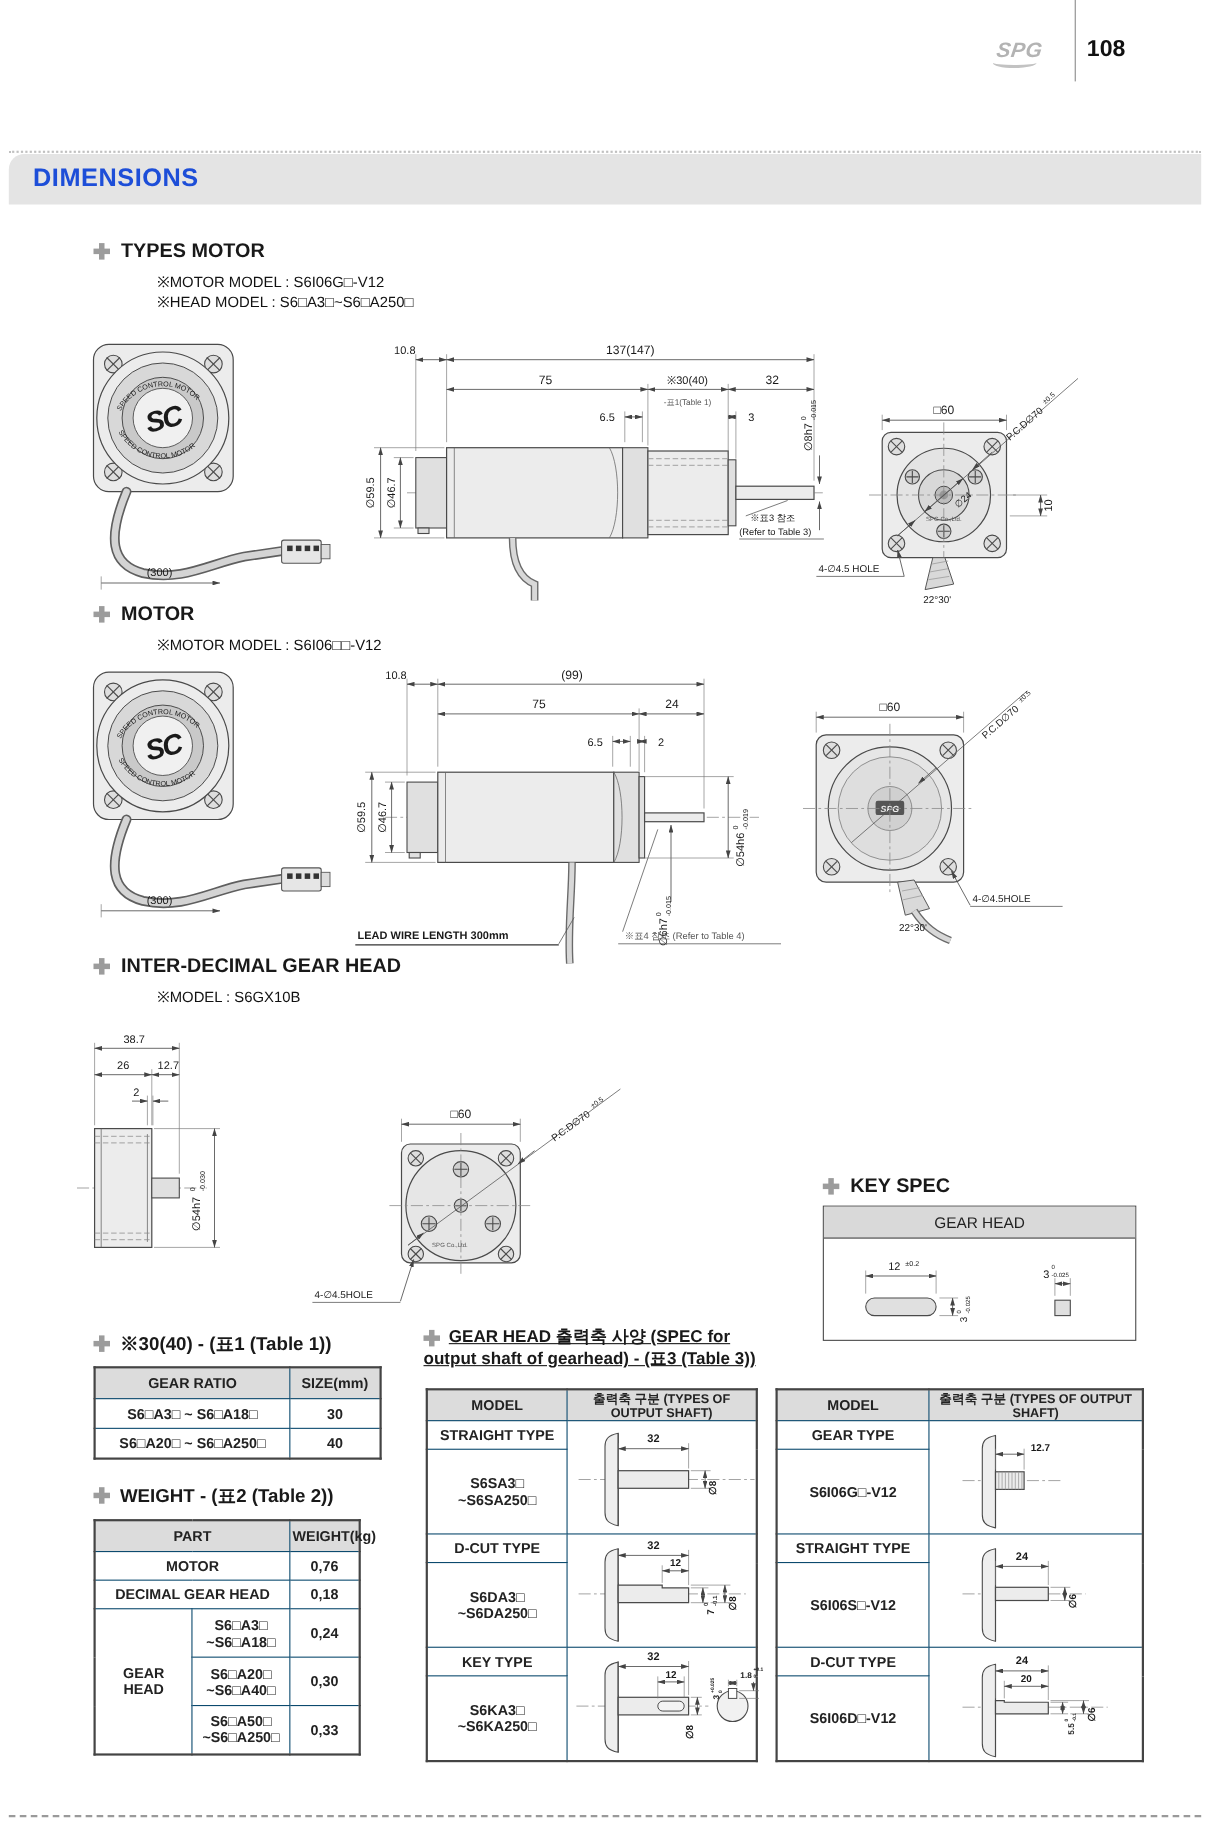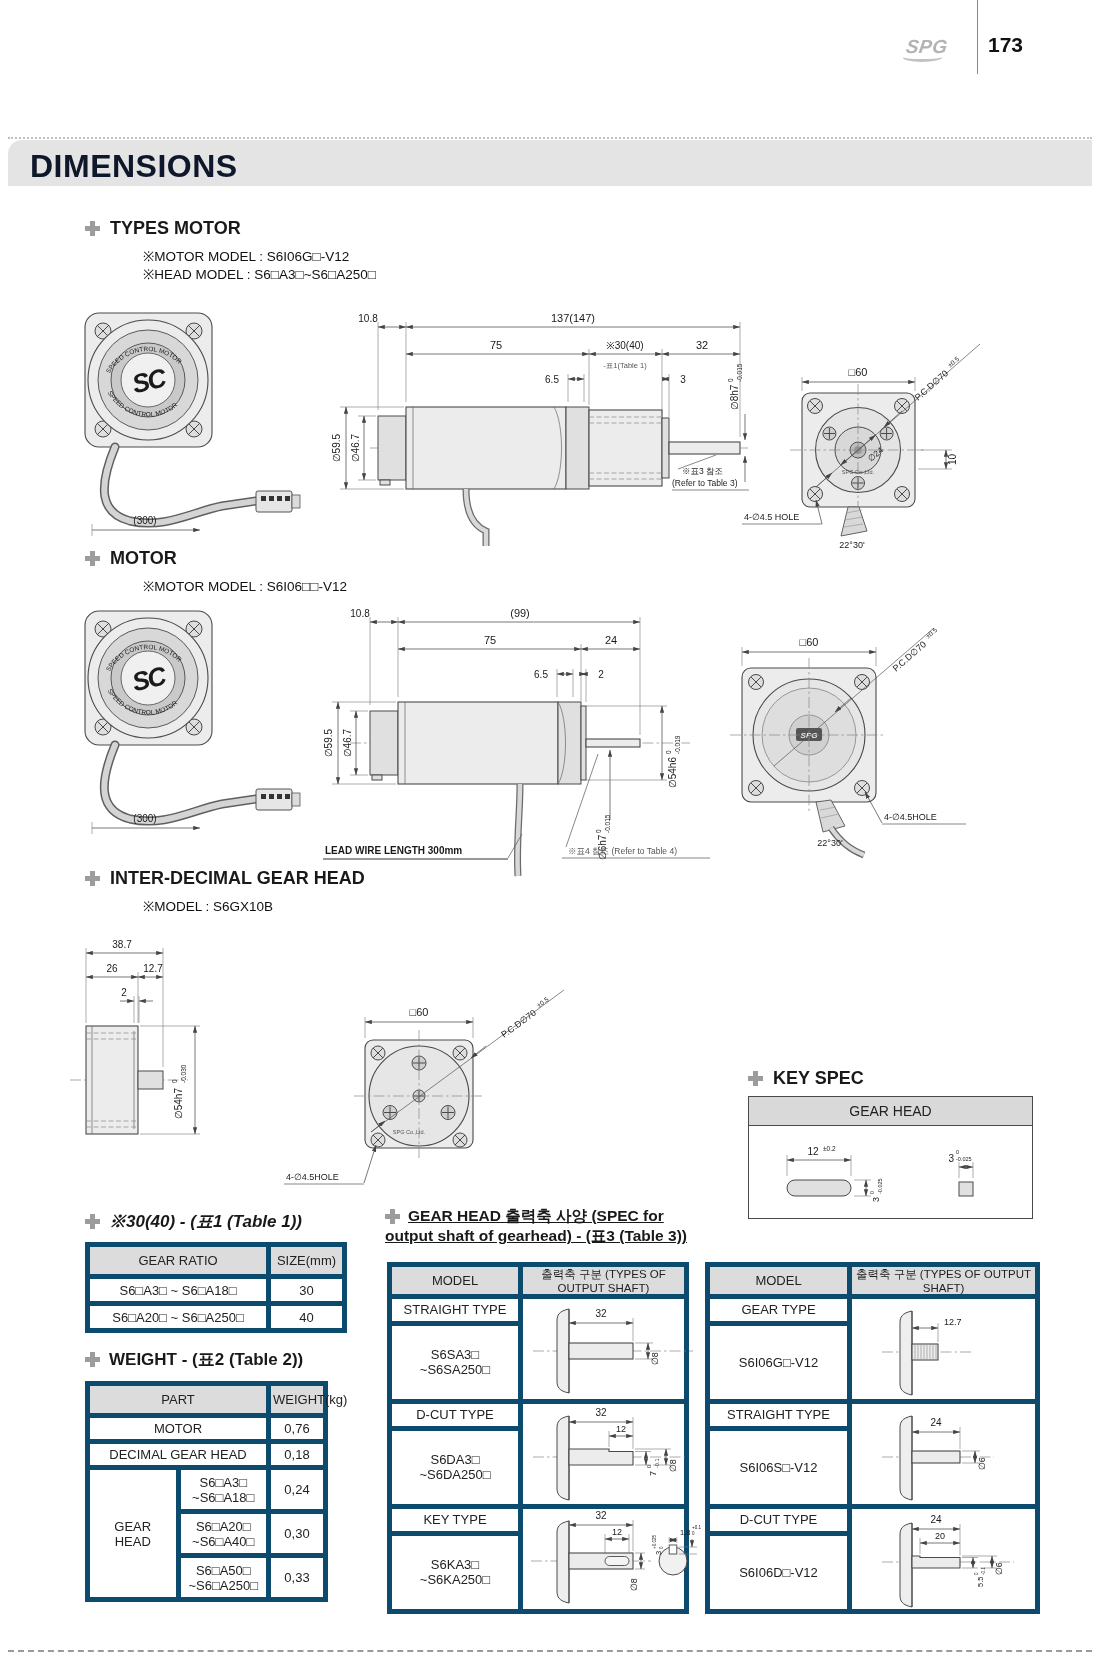--- a/index.html
+++ b/index.html
@@ -4,31 +4,31 @@
 <style>
   html,body{margin:0;padding:0;background:#fff;}
   .page{position:relative;width:1100px;height:1662px;background:#ffffff;font-family:"Liberation Sans",sans-serif;overflow:hidden;}
   .abs{position:absolute;}
   .divider{position:absolute;left:977px;top:0;width:1px;height:74px;background:#8a8a8a;}
   .pagenum{position:absolute;left:988px;top:33px;font-size:21px;font-weight:bold;color:#111;}
   .logo{position:absolute;left:906px;top:36px;font-size:19px;font-weight:bold;font-style:italic;color:#b3b3b3;transform:skewX(-8deg);letter-spacing:0.5px;}
   .logo::after{content:"";position:absolute;left:-2px;bottom:-4px;width:40px;height:7px;border-bottom:3px solid #c2c2c2;border-radius:0 0 50% 50%;}
   .dots{position:absolute;left:8px;width:1084px;height:0;border-top:2px dotted #c0c0c0;}
   .dimbar{position:absolute;left:8px;top:140px;width:1084px;height:46px;background:#e4e4e4;border-radius:14px 0 0 0;}
-  .dimbar span{display:block;padding:8px 0 0 22px;font-size:32px;font-weight:bold;color:#0f172a;letter-spacing:0.5px;}
+  .dimbar span{display:block;padding:8px 0 0 22px;font-size:23px;font-weight:bold;color:#1d4ed8;letter-spacing:0.5px;}
   .sec-title{position:absolute;display:flex;align-items:center;gap:10px;font-weight:bold;font-size:18px;color:#191919;}
   .plus{position:relative;width:15px;height:15px;flex:0 0 15px;display:inline-block;}
   .plus::before{content:"";position:absolute;left:5px;top:0;width:5px;height:15px;background:#9c9c9c;}
   .plus::after{content:"";position:absolute;left:0;top:5px;width:15px;height:5px;background:#9c9c9c;}
   .model-line{position:absolute;font-size:13.5px;color:#111;margin-left:48px;}
   .tbl-title{position:absolute;display:flex;align-items:center;gap:9px;font-weight:bold;font-size:17px;color:#191919;}
   .tbl-title2{position:absolute;font-weight:bold;font-size:15.5px;color:#191919;line-height:1.3;}
   .tbl-title2 .l1{display:flex;align-items:center;gap:8px;}
   .dtable{position:absolute;border-collapse:collapse;table-layout:fixed;background:#fff;border:2px solid #444;}
-  .dtable th,.dtable td{border:5px solid #0c4a6e;font-size:13px;font-weight:normal;text-align:center;color:#222;padding:0 2px;}
+  .dtable th,.dtable td{border:1px solid #0c4a6e;font-size:13px;font-weight:bold;text-align:center;color:#222;padding:0 2px;}
   .dtable th{background:#dcdcdc;height:27px;}
   .ks-box{position:absolute;left:748px;top:1096px;width:283px;border:1.5px solid #4a4a4a;background:#fff;}
   .ks-head{height:28px;background:#d9d9d9;border-bottom:1px solid #4a4a4a;text-align:center;font-size:14px;color:#222;line-height:28px;}
   svg{display:block;}
   svg text{font-family:"Liberation Sans",sans-serif;fill:#1a1a1a;}
   .ol{fill:#ececec;stroke:#4a4a4a;stroke-width:1.1;}
   .ol2{fill:#e0e0e0;stroke:#4a4a4a;stroke-width:1;}
   .ol3{fill:#d8d8d8;stroke:#4a4a4a;stroke-width:0.9;}
   .ln{stroke:#4a4a4a;stroke-width:1;fill:none;}
   .thin{stroke:#666;stroke-width:0.7;fill:none;}
@@ -58,21 +58,21 @@
       <marker id="ar" viewBox="0 0 10 6" refX="9.5" refY="3" markerWidth="9" markerHeight="5.4" orient="auto-start-reverse">
         <path d="M0,0 L10,3 L0,6 z" fill="#444"></path>
       </marker>
       <path id="arcTop" d="M36,82 A44,44 0 0 1 120,82" fill="none"></path>
       <path id="arcBot" d="M34,84 A46,46 0 0 0 122,84" fill="none"></path>
     </defs>
   </svg>
 
   <div class="divider"></div>
   <div class="logo">SPG</div>
-  <div class="pagenum">173</div>
+  <div class="pagenum">108</div>
   <div class="dots" style="top:137px;"></div>
   <div class="dimbar">
     <span>DIMENSIONS</span>
   </div>
 
   <div class="sec-title" style="left:85px;top:218px;">
     <span class="plus"></span>
     <span>TYPES MOTOR</span>
   </div>
   <div class="model-line" style="left:95px;top:247px;">※MOTOR MODEL : S6I06G□-V12</div>
@@ -579,21 +579,21 @@
         <line x1="210" y1="52" x2="210" y2="36" class="ext"></line>
         <line x1="224" y1="52" x2="224" y2="36" class="ext"></line>
         <line x1="210" y1="41" x2="224" y2="41" class="dim"></line>
         <text x="205" y="36" class="end t10">3</text>
         <text x="207" y="28" class="t55">0</text>
         <text x="207" y="35" class="t55">-0.025</text>
       </g>
     </svg>
   </div>
 
-  <div class="tbl-title" style="left:85px;top:1210px;font-style:italic;">
+  <div class="tbl-title" style="left:85px;top:1210px;">
     <span class="plus"></span>
     <span>※30(40) - (표1 (Table 1))</span>
   </div>
   <table class="dtable" style="left:85px;top:1242px;width:262px;">
     <tbody>
         <tr>
       <th style="width:172px;">GEAR RATIO</th>
       <th>SIZE(mm)</th>
     </tr>
     <tr style="height:27px;">

